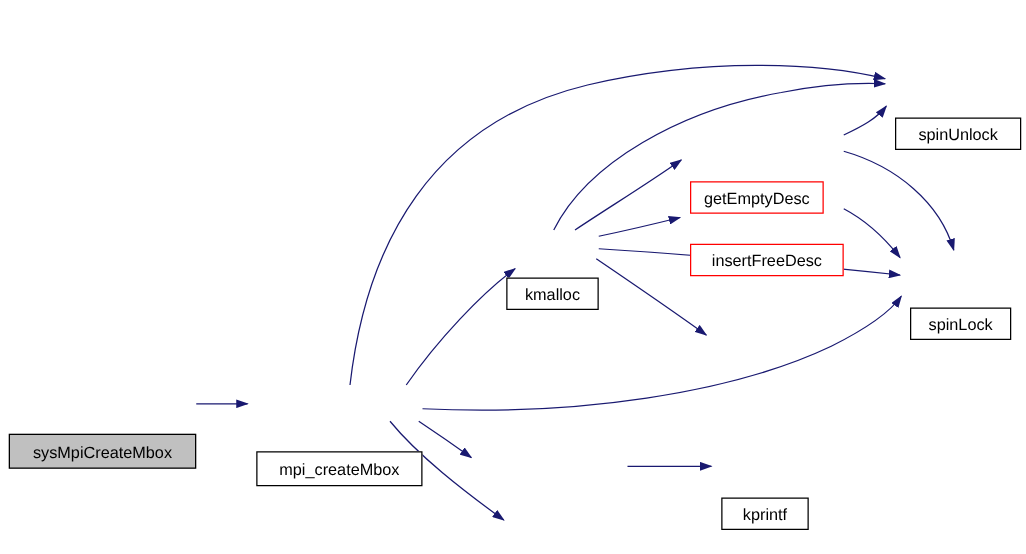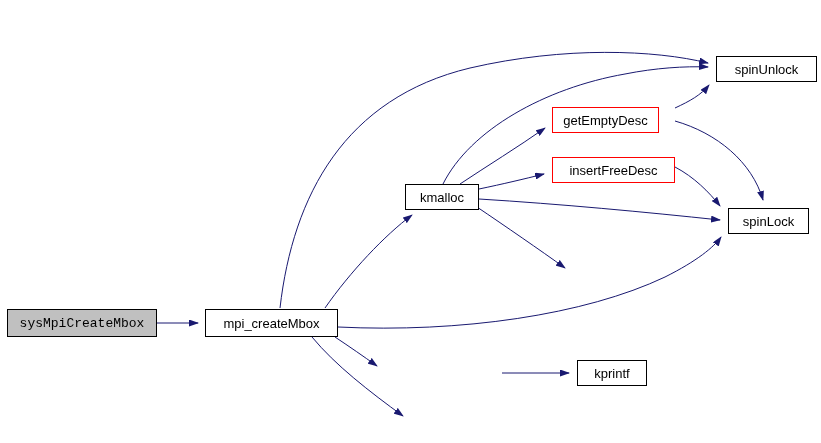--- a/index.html
+++ b/index.html
@@ -23,25 +23,25 @@
     display: flex;
     align-items: center;
     justify-content: center;
     background: var(--node-fill, #ffffff);
     border: 1px solid var(--text, #000000);
     color: var(--text, #000000);
     font-size: 13px;
     line-height: 1;
     white-space: nowrap;
     cursor: pointer;
+    margin-top: 38px;
   }
   .node.current {
     background: var(--current-fill, #c0c0c0);
     cursor: default;
-    font-family: Liberation Mono, monospace;
   }
   .node.truncated {
     border-color: var(--truncated-border, #ff0000);
   }
 </style>
 </head>
 <body>
 
 <div class="canvas">
 
@@ -78,21 +78,21 @@
 
     <path class="edge" d="M 675,121 C 717,133 752,162 763,200" marker-end="url(#arrowhead)"></path>
 
     <path class="edge" d="M 675,167 C 694,177 709,192 720,206" marker-end="url(#arrowhead)"></path>
 
     <path class="edge" d="M 502,373 H 569" marker-end="url(#arrowhead)"></path>
   </svg>
 
   <div class="node current" style="left:7px;   top:309px; width:150px; height:28px">sysMpiCreateMbox</div>
 
-  <div class="node" style="left:205px; top:309px; width:133px; height:28px">mpi_createMbox</div>
+  <div class="node" style="left:205px; top:323px; width:133px; height:28px">mpi_createMbox</div>
 
   <div class="node" style="left:405px; top:184px; width:74px;  height:26px">kmalloc</div>
 
   <div class="node truncated" style="left:552px; top:107px; width:107px; height:26px">getEmptyDesc</div>
 
   <div class="node truncated" style="left:552px; top:157px; width:123px; height:26px">insertFreeDesc</div>
 
   <div class="node" style="left:716px; top:56px;  width:101px; height:26px">spinUnlock</div>
 
   <div class="node" style="left:728px; top:208px; width:81px;  height:26px">spinLock</div>

